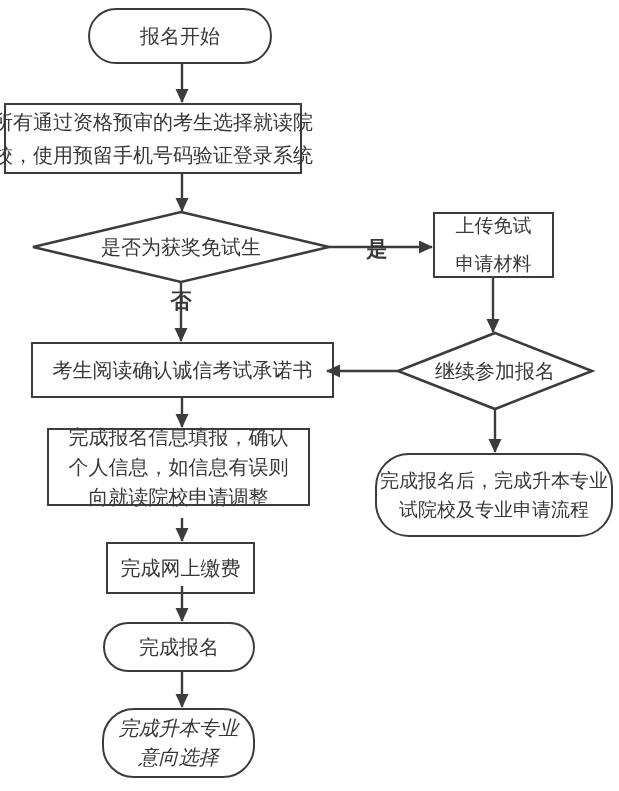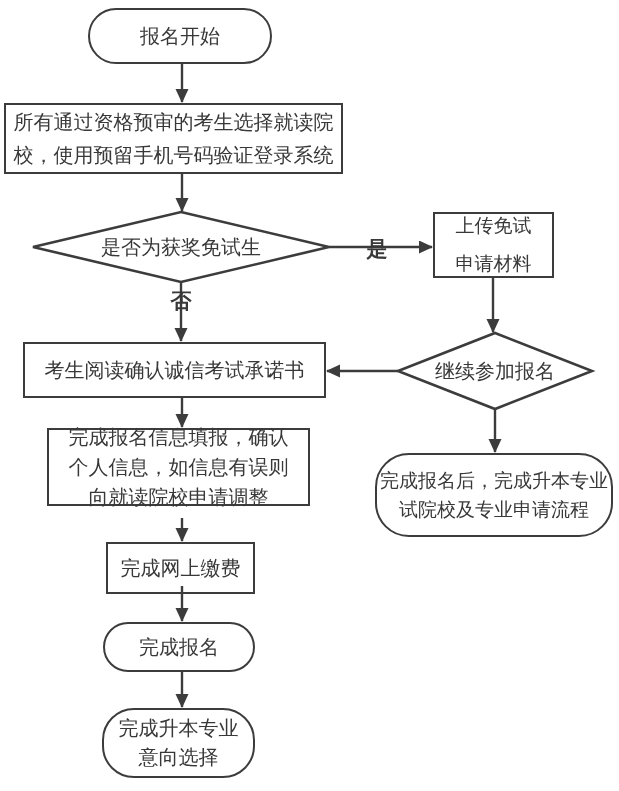--- a/index.html
+++ b/index.html
@@ -29,27 +29,27 @@
     text-align: center;
     font-size: 20px;
     line-height: 30px;
     z-index: 1;
   }
   .node .ln { display: block; white-space: nowrap; }
   .rounded { border-radius: 28px; }
 
   
   #n-start      { left: 88px;  top: 8px;   width: 184px; height: 56px; border-radius: 28px; }
-  #n-login      { left: 4px;   top: 103px; width: 339px; height: 71px; line-height: 33px; }
+  #n-login      { left: 4px;   top: 103px; width: 298px; height: 71px; line-height: 33px; }
   #n-upload     { left: 433px; top: 212px; width: 121px; height: 66px; font-size: 19px; line-height: 26px; gap: 12px; }
-  #n-commitment { left: 23px;  top: 342px; width: 303px; height: 56px; }
+  #n-commitment { left: 31px;  top: 342px; width: 303px; height: 56px; }
   #n-fillinfo   { left: 47px;  top: 428px; width: 263px; height: 78px; line-height: 30px; text-align: center; }
   #n-pay        { left: 106px; top: 542px; width: 149px; height: 52px; }
   #n-done       { left: 103px; top: 622px; width: 152px; height: 50px; border-radius: 25px; }
-  #n-major      { left: 102px; top: 708px; width: 153px; height: 70px; border-radius: 32px; line-height: 29px; }
+  #n-major      { left: 102px; top: 708px; width: 153px; height: 70px; border-radius: 32px; line-height: 29px; font-style: italic; }
   #n-wait       { left: 375px; top: 453px; width: 238px; height: 84px; border-radius: 34px; font-size: 19px; line-height: 29px; }
 
   .diamond-label {
     position: absolute;
     display: flex;
     align-items: center;
     justify-content: center;
     text-align: center;
     font-size: 20px;
     color: var(--text);

